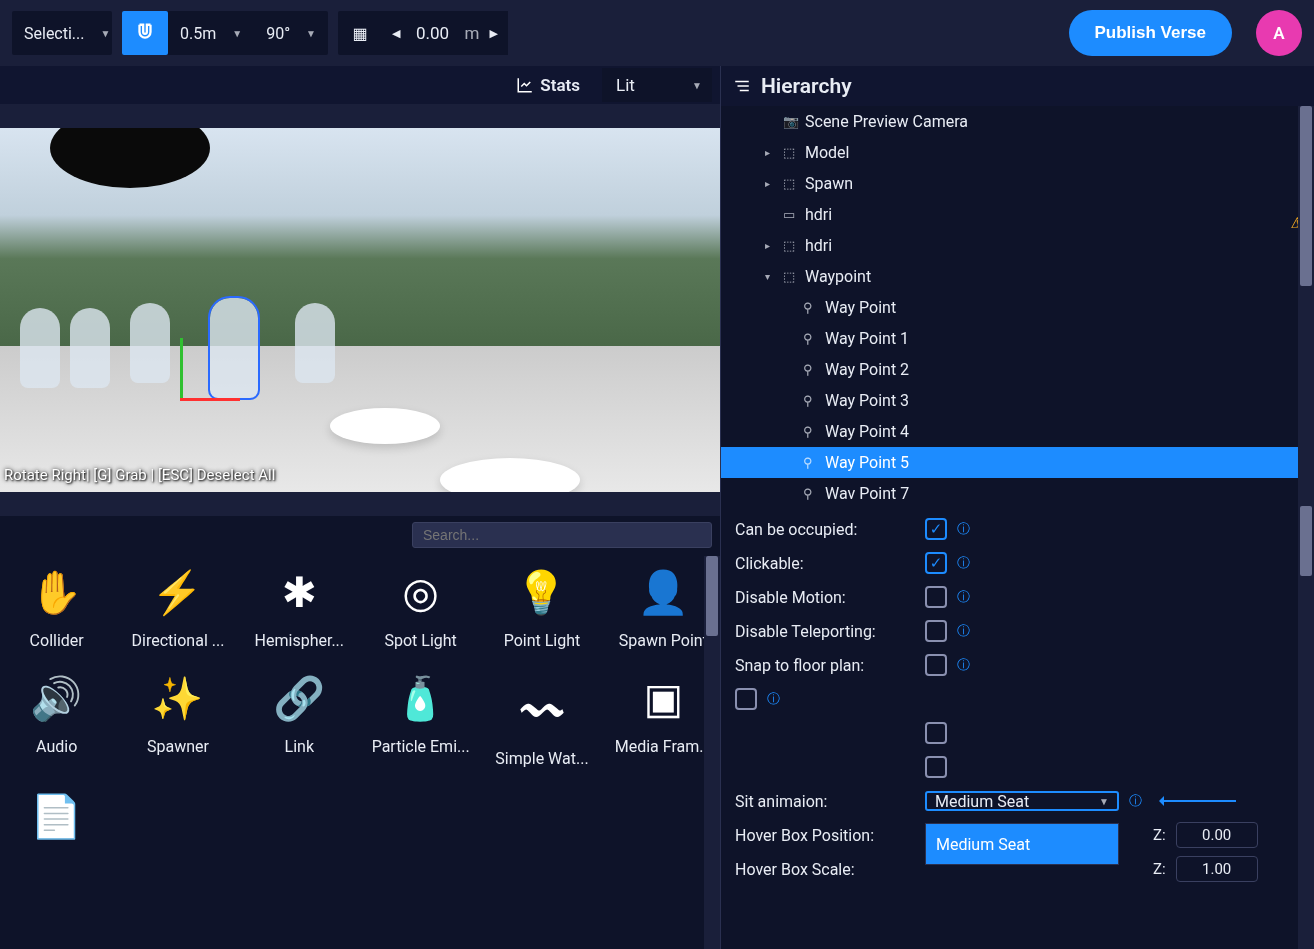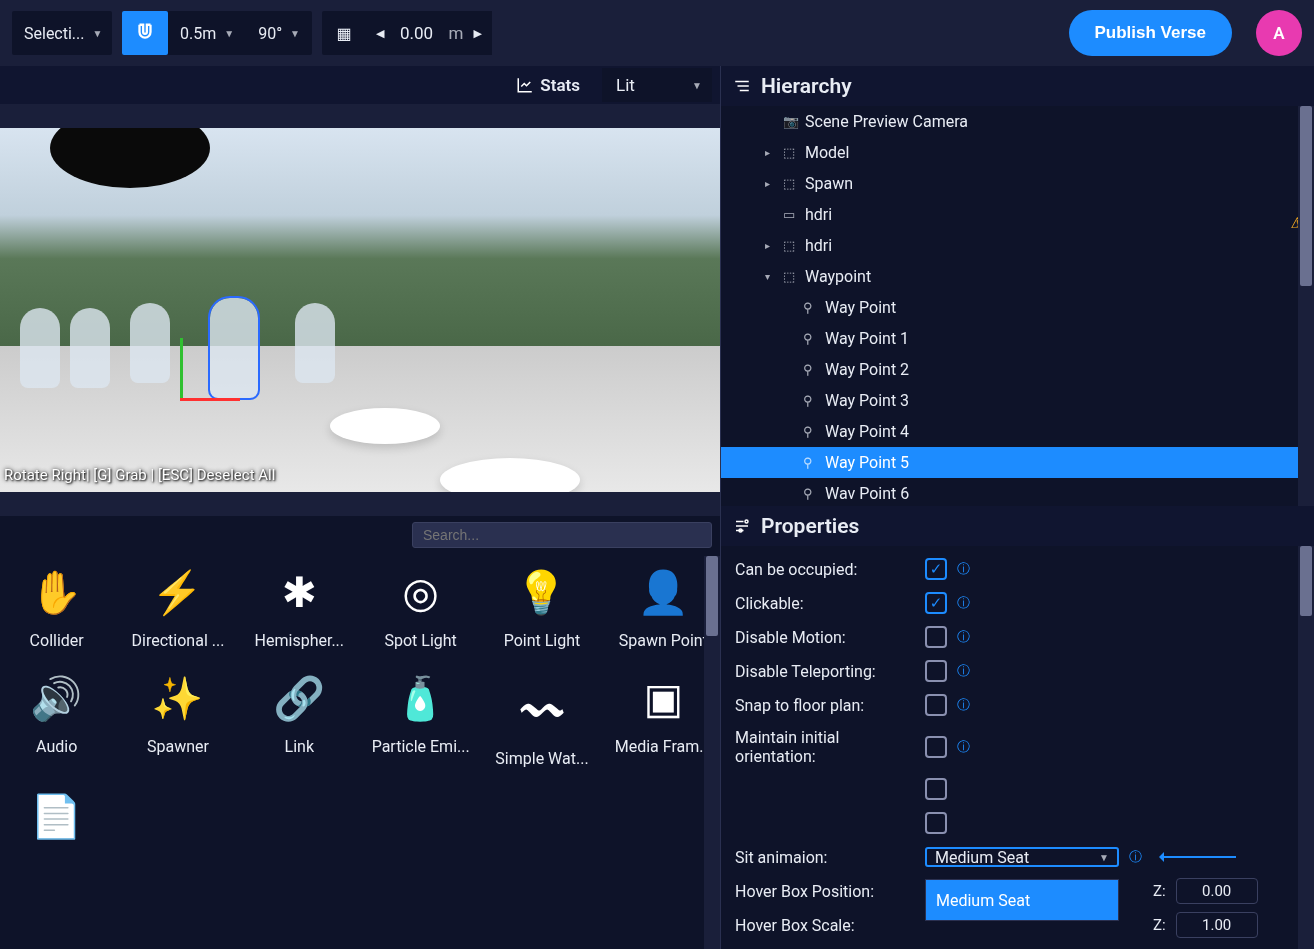--- a/index.html
+++ b/index.html
@@ -22,21 +22,21 @@
     gap: 10px;
   }
   .tb-select {
     background: #0e1329;
     border: none;
     color: #e8ecf4;
     height: 44px;
     padding: 0 12px;
     display: flex;
     align-items: center;
-    gap: 8px;
+    gap: 16px;
     font-size: 16px;
     cursor: pointer;
     border-radius: 2px;
   }
   .tb-group {
     display: flex;
     gap: 0;
     background: #0e1329;
     border-radius: 2px;
   }
@@ -523,34 +523,24 @@
                  <span>Way Point 4</span>
         </div>
         <div class="hier-item d2 selected">
           <span class="expander"></span>
                  <span class="ico">⚲</span>
                  <span>Way Point 5</span>
         </div>
         <div class="hier-item d2">
           <span class="expander"></span>
                  <span class="ico">⚲</span>
-                 <span>Wav Point 6</span>
-        </div>
-      </div>
-
-    <div class="panel-header">
-      <span>
-        <svg width="18" height="18" viewBox="0 0 24 24" fill="none" stroke="#fff" stroke-width="2">
-            <path d="M4 6h10M4 12h16M4 18h10"></path>
-            <circle cx="18" cy="6" r="2"></circle>
-            <circle cx="10" cy="18" r="2"></circle>
-          </svg>
-      </span>
-      <span>Properties</span>
-    </div>
+                 <span>Wav Point 7</span>
+        </div>
+      </div>
+
     <div class="properties" id="properties">
       <div class="scrollbar-r">
         <div class="thumb" style="top:0;height:70px;"></div>
       </div>
     <div class="prop-row">
           <div class="prop-label ">Can be occupied:</div>
                  <div class="cb ">✓</div>
                  <span class="help">ⓘ</span>
         </div>
         <div class="prop-row">
@@ -567,21 +557,20 @@
           <div class="prop-label ">Disable Teleporting:</div>
                  <div class="cb empty"></div>
                  <span class="help">ⓘ</span>
         </div>
         <div class="prop-row">
           <div class="prop-label ">Snap to floor plan:</div>
                  <div class="cb empty"></div>
                  <span class="help">ⓘ</span>
         </div>
         <div class="prop-row">
-          <div class="prop-label tall">Maintain initial orientation:</div>
                  <div class="cb empty"></div>
                  <span class="help">ⓘ</span>
         </div>
         <div class="prop-row">
           <div class="prop-label "></div>
                  <div class="cb empty"></div>
                  </div>
         <div class="prop-row">
           <div class="prop-label "></div>
                  <div class="cb empty"></div>

